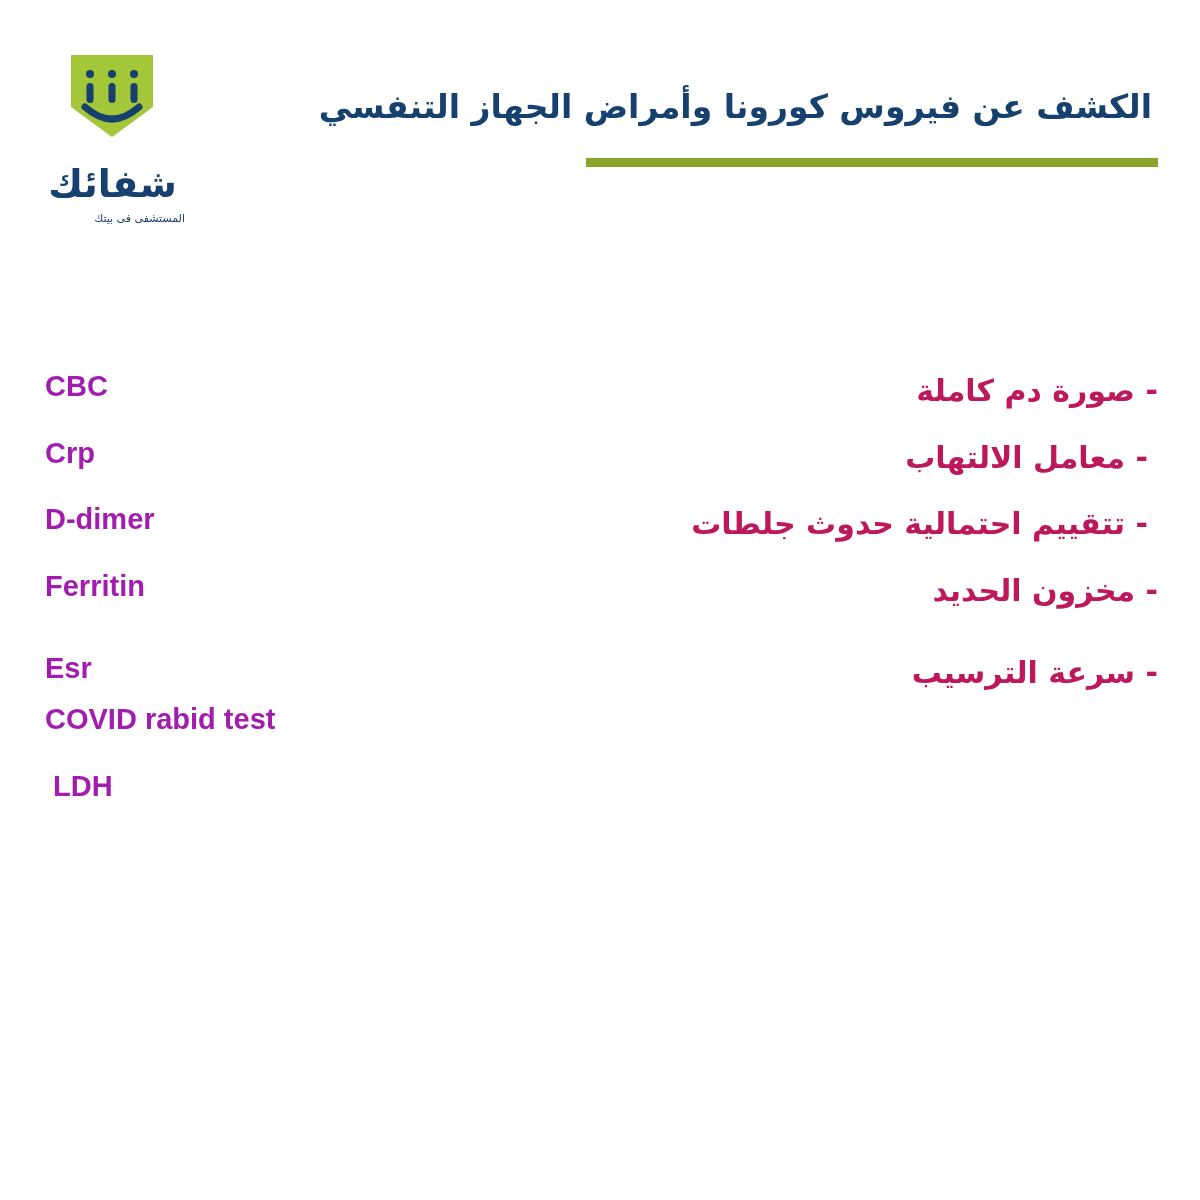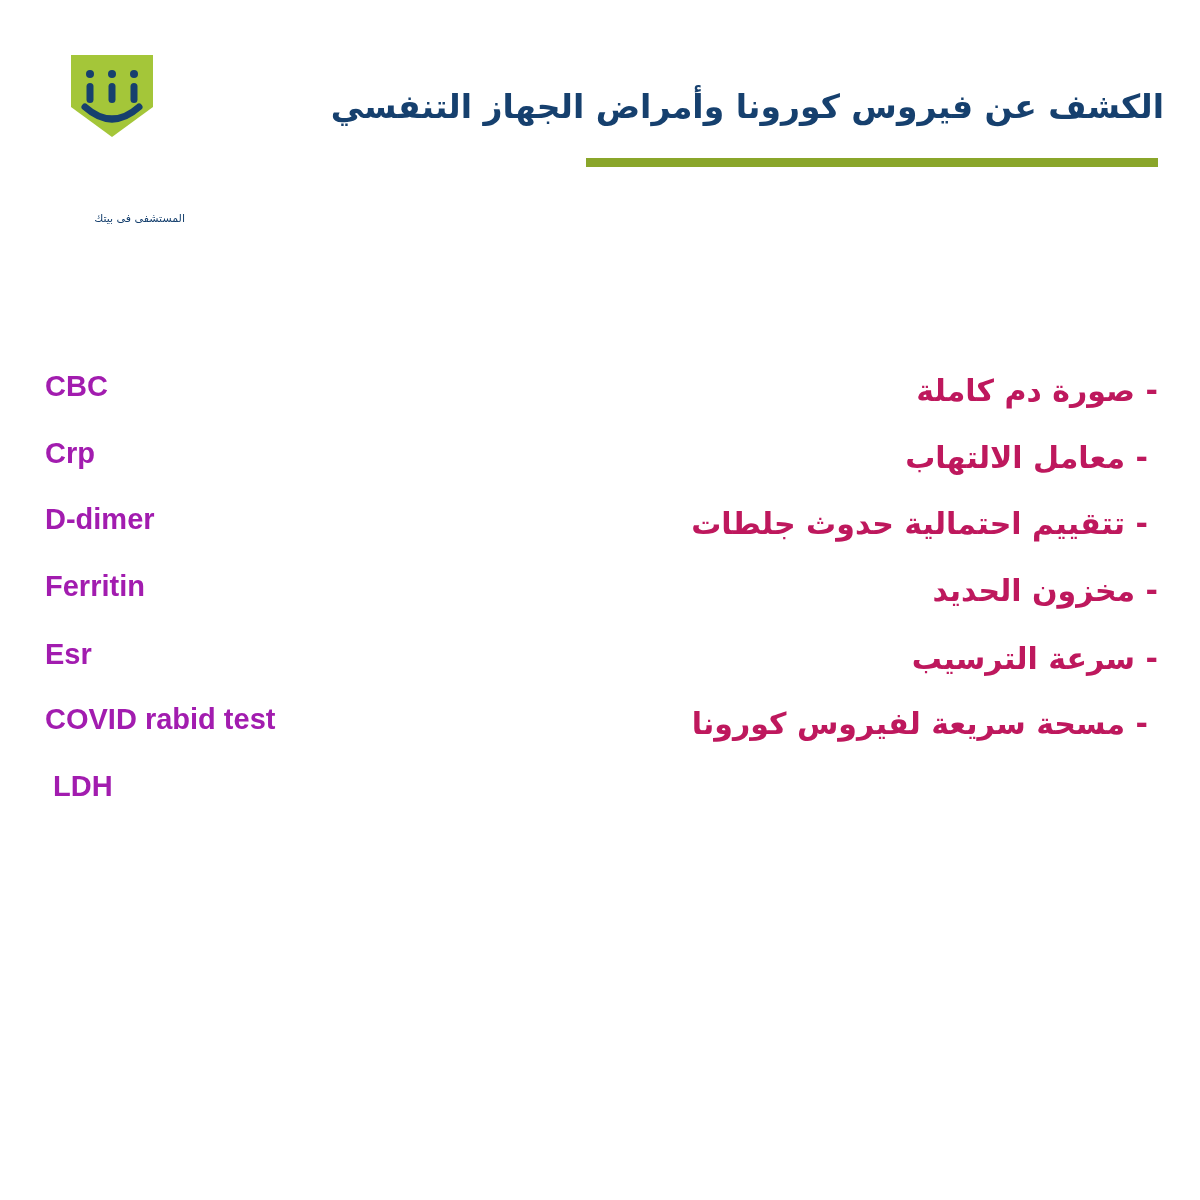--- a/index.html
+++ b/index.html
@@ -49,21 +49,21 @@
       width: 145px;
       direction: rtl;
       font-family: "DejaVu Sans", sans-serif;
       font-size: 11px;
       line-height: 16px;
       color: #16406e;
       letter-spacing: 0.5px;
     }
     .page-title {
       position: absolute;
-      right: 36px;
+      right: 48px;
       top: 82px;
       width: 800px;
       text-align: right;
       direction: rtl;
       font-family: "DejaVu Sans", sans-serif;
       font-weight: bold;
       font-size: 33px;
       line-height: 50px;
       color: #16406e;
       white-space: nowrap;
@@ -120,20 +120,21 @@
   <svg class="logo-shield" viewBox="0 0 82 82" xmlns="http://www.w3.org/2000/svg">
     <path d="M0 0 H82 V52 L41 82 L0 52 Z" fill="#a4c639"></path>
     <circle cx="19" cy="19" r="4" fill="#16406e"></circle>
     <circle cx="41" cy="19" r="4" fill="#16406e"></circle>
     <circle cx="63" cy="19" r="4" fill="#16406e"></circle>
     <rect x="15.5" y="28" width="7" height="20" rx="3.5" fill="#16406e"></rect>
     <rect x="37.5" y="28" width="7" height="20" rx="3.5" fill="#16406e"></rect>
     <rect x="59.5" y="28" width="7" height="20" rx="3.5" fill="#16406e"></rect>
     <path d="M14 52 Q41 76 68 52" stroke="#16406e" stroke-width="7" fill="none" stroke-linecap="round"></path>
   </svg>
+  <div class="brand-name">شفائك</div>
   <div class="brand-tagline">المستشفى فى بيتك</div>
 </div>
 
 <div class="page-title">الكشف عن فيروس كورونا وأمراض الجهاز التنفسي</div>
 <div class="title-underline"></div>
 
 <div class="tests">
   <div class="test-row" style="top:0px;">
     <span class="test-code">CBC</span>
     <span class="test-name">- صورة دم كاملة</span>
@@ -143,24 +144,23 @@
     <span class="test-name" style="right:52px;">- معامل الالتهاب</span>
   </div>
   <div class="test-row" style="top:133px;">
     <span class="test-code">D-dimer</span>
     <span class="test-name" style="right:52px;">- تتقييم احتمالية حدوث جلطات</span>
   </div>
   <div class="test-row" style="top:200px;">
     <span class="test-code">Ferritin</span>
     <span class="test-name">- مخزون الحديد</span>
   </div>
-  <div class="test-row" style="top:268px;">
+  <div class="test-row" style="top:282px;">
     <span class="test-code">Esr</span>
     <span class="test-name">- سرعة الترسيب</span>
   </div>
   <div class="test-row" style="top:333px;">
     <span class="test-code">COVID rabid test</span>
-    <span class="test-name" style="right:52px;">- مسحة سريعة لفيروس كورونا</span>
   </div>
   <div class="test-row" style="top:400px;margin-left:8px;">
     <span class="test-code">LDH</span>
   </div>
 </div>
 
 </body></html>

